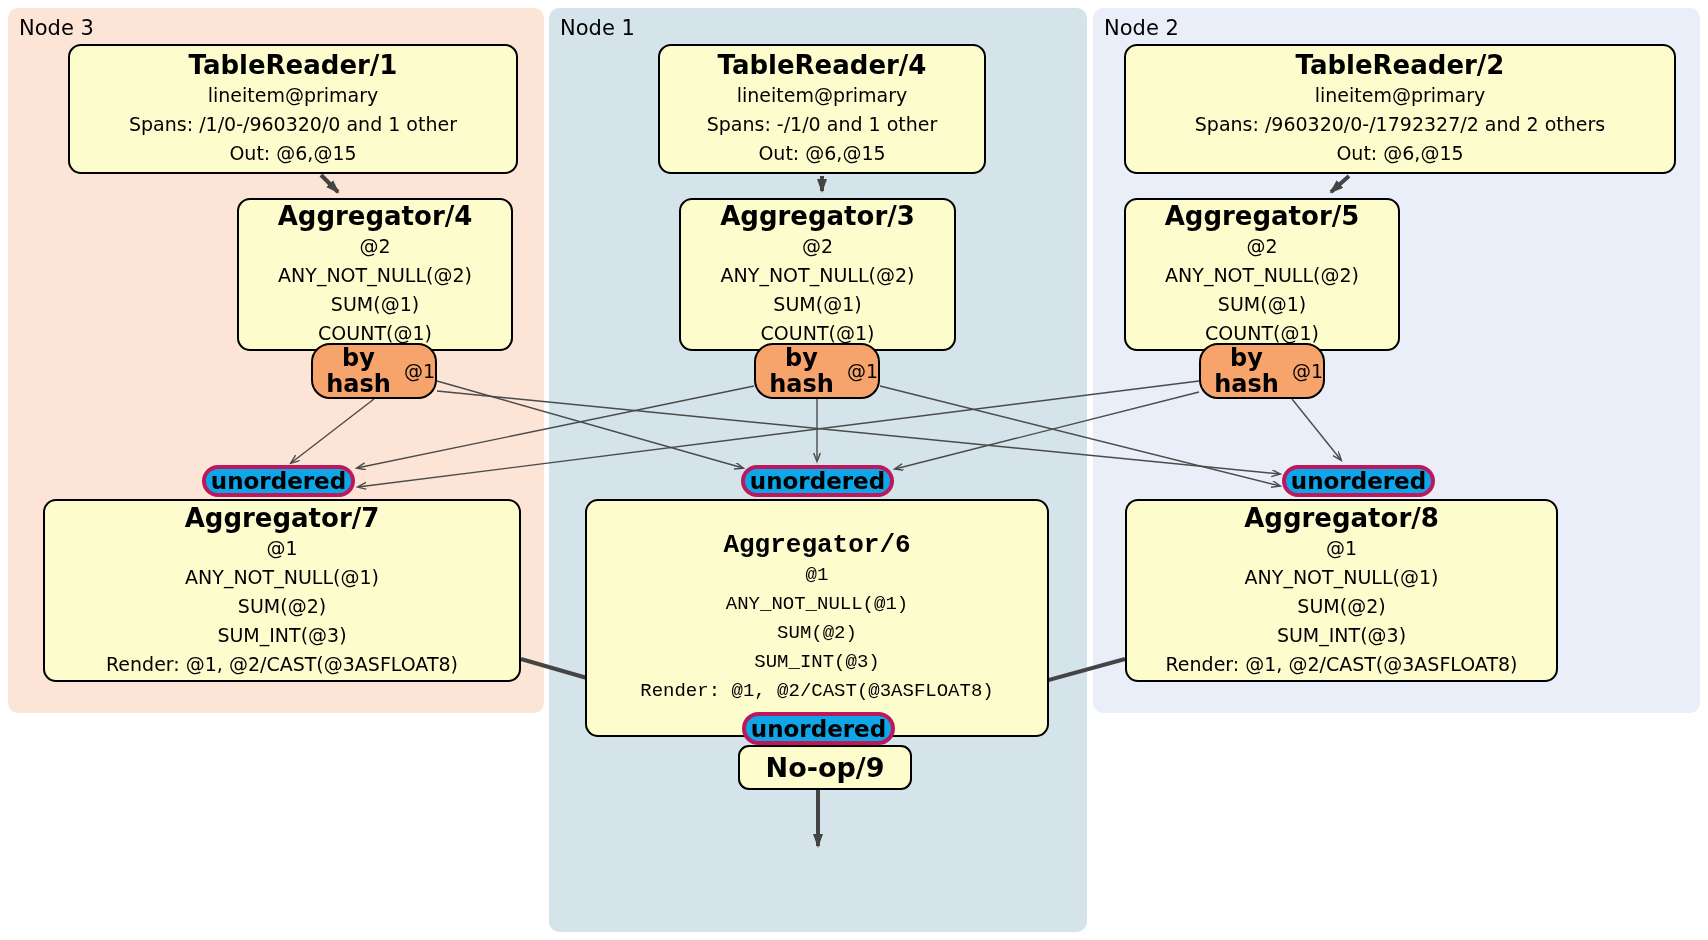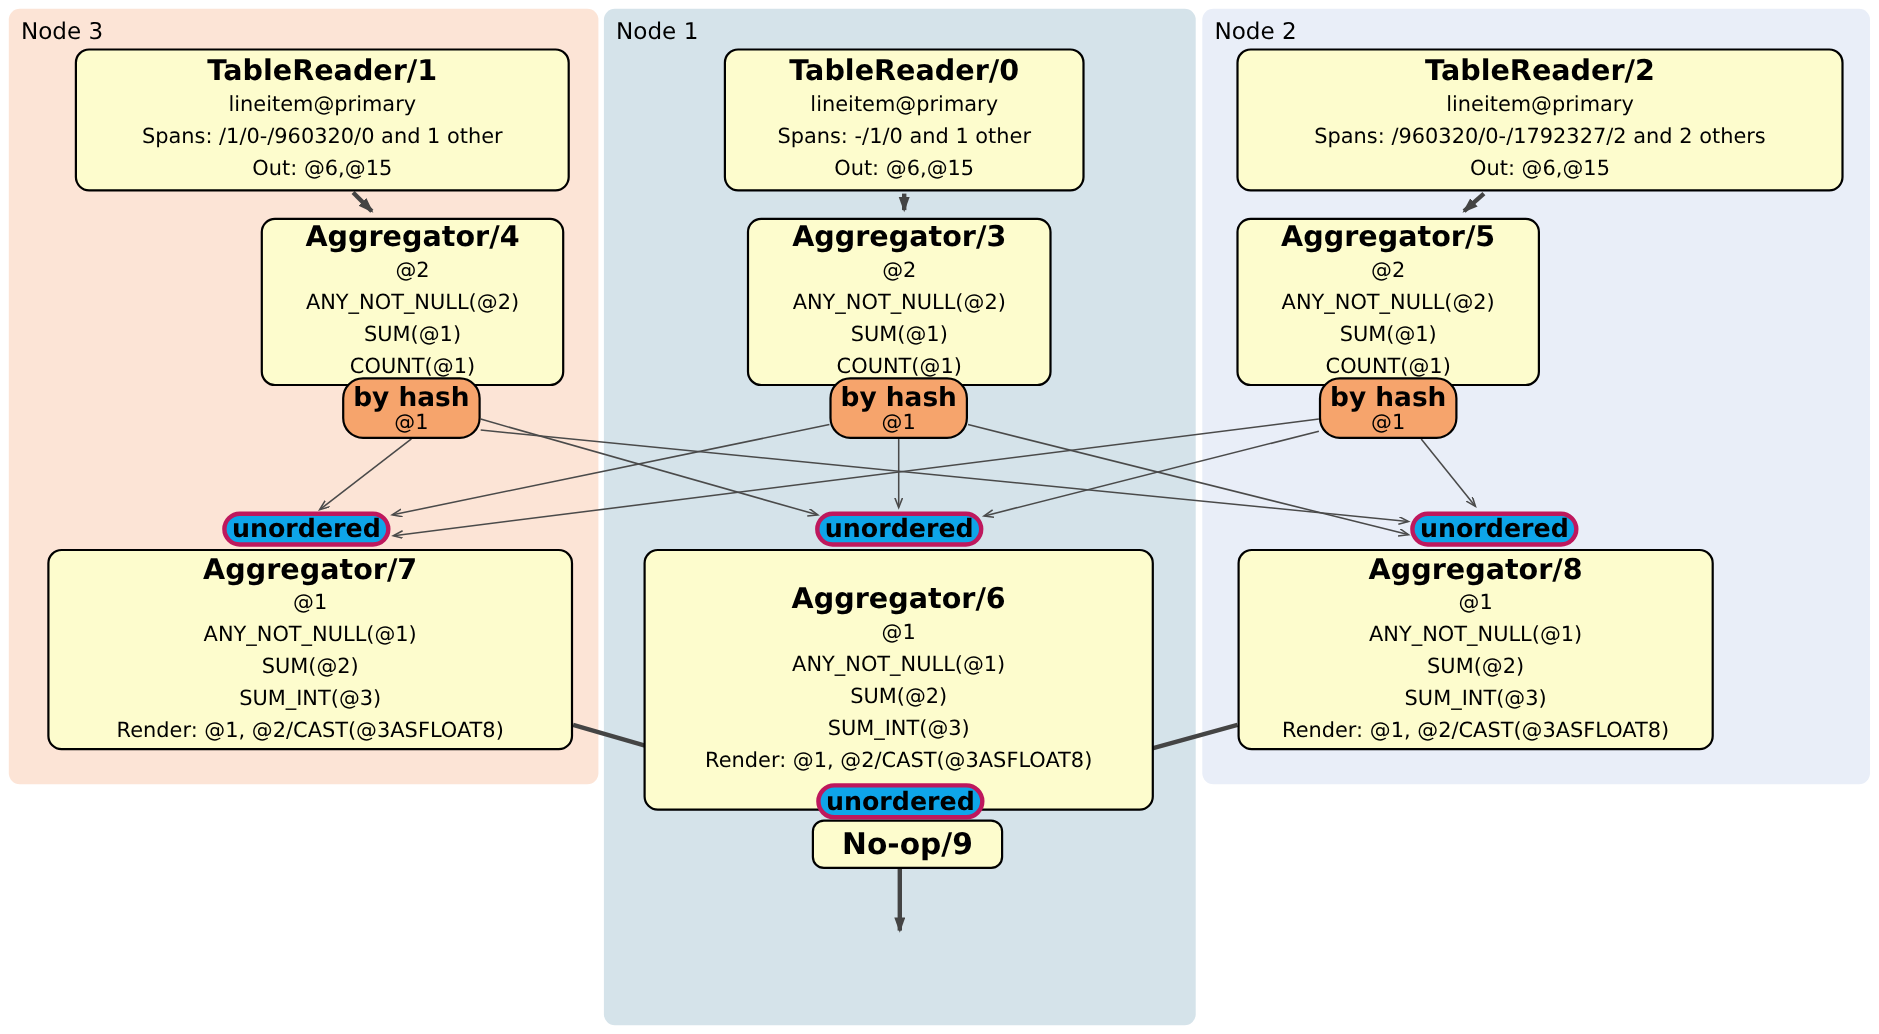--- a/index.html
+++ b/index.html
@@ -13,21 +13,21 @@
   .pbox {
     position:absolute; background:#fdfccd; border:2px solid #000; border-radius:13px;
     display:flex; flex-direction:column; align-items:center; justify-content:center;
     text-align:center; z-index:2; box-sizing:border-box;
   }
   .pbox-title { font-size:26px; font-weight:bold; line-height:31px; white-space:nowrap; }
   .pbox-line  { font-size:19px; line-height:29px; white-space:nowrap; }
   .endbox-title { font-size:27px; font-weight:bold; line-height:30px; white-space:nowrap; }
   .byhash {
     position:absolute; background:#f6a46c; border:2px solid #000; border-radius:19px;
-    display:flex; flex-direction:column; align-items:center; justify-content:center;
+    display:flex; flex-direction:row; align-items:center; justify-content:center;
     z-index:3; box-sizing:border-box; text-align:center;
   }
   .byhash-label { font-size:24px; font-weight:bold; line-height:26px; }
   .byhash-sub   { font-size:19px; line-height:21px; }
   .unordered {
     position:absolute; background:#0ea5e9; border:4px solid #be185d; border-radius:17px;
     display:flex; align-items:center; justify-content:center;
     font-size:23px; font-weight:bold; z-index:3; box-sizing:border-box; white-space:nowrap;
   }
 </style>
@@ -102,40 +102,40 @@
   <div class="pbox" style="left:43px; top:499px; width:478px; height:183px;">
     <div class="pbox-title">Aggregator/7</div>
     <div class="pbox-line">@1</div>
     <div class="pbox-line">ANY_NOT_NULL(@1)</div>
     <div class="pbox-line">SUM(@2)</div>
     <div class="pbox-line">SUM_INT(@3)</div>
     <div class="pbox-line">Render: @1, @2/CAST(@3ASFLOAT8)</div>
   </div>
 
   <div class="pbox" style="left:658px; top:44px; width:328px; height:130px;">
-    <div class="pbox-title">TableReader/0</div>
+    <div class="pbox-title">TableReader/4</div>
     <div class="pbox-line">lineitem@primary</div>
     <div class="pbox-line">Spans: -/1/0 and 1 other</div>
     <div class="pbox-line">Out: @6,@15</div>
   </div>
   <div class="pbox" style="left:679px; top:198px; width:277px; height:153px;">
     <div class="pbox-title">Aggregator/3</div>
     <div class="pbox-line">@2</div>
     <div class="pbox-line">ANY_NOT_NULL(@2)</div>
     <div class="pbox-line">SUM(@1)</div>
     <div class="pbox-line">COUNT(@1)</div>
   </div>
   <div class="byhash" style="left:754px; top:343px; width:126px; height:56px;">
     <div class="byhash-label">by hash</div>
     <div class="byhash-sub">@1</div>
   </div>
   <div class="unordered" style="left:741px; top:465px; width:153px; height:32px;">
     <span>unordered</span>
   </div>
-  <div class="pbox" style="left:585px; top:499px; width:464px; height:238px;">
+  <div class="pbox" style="left:585px; top:499px; width:464px; height:238px;font-family:Liberation Mono, monospace;">
     <div class="pbox-title">Aggregator/6</div>
     <div class="pbox-line">@1</div>
     <div class="pbox-line">ANY_NOT_NULL(@1)</div>
     <div class="pbox-line">SUM(@2)</div>
     <div class="pbox-line">SUM_INT(@3)</div>
     <div class="pbox-line">Render: @1, @2/CAST(@3ASFLOAT8)</div>
   </div>
 
   <div class="pbox" style="left:1124px; top:44px; width:552px; height:130px;">
     <div class="pbox-title">TableReader/2</div>

